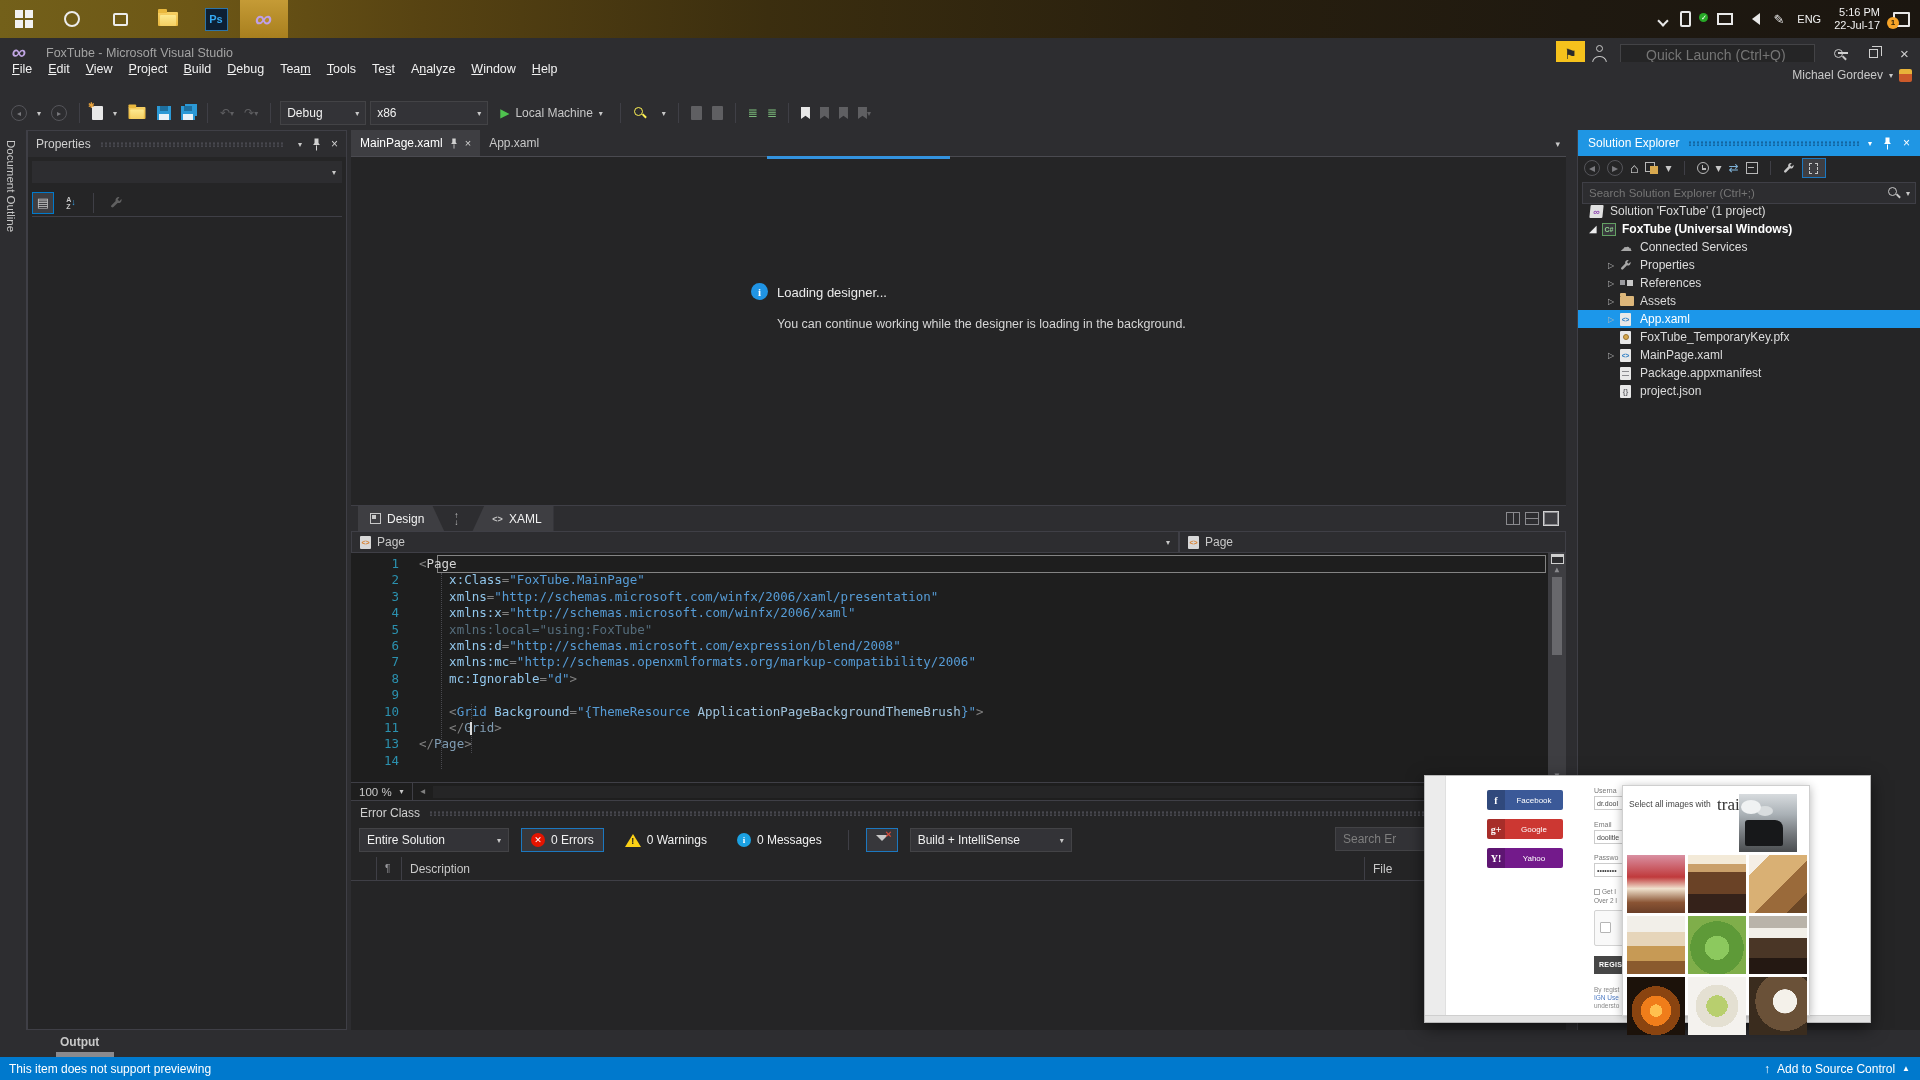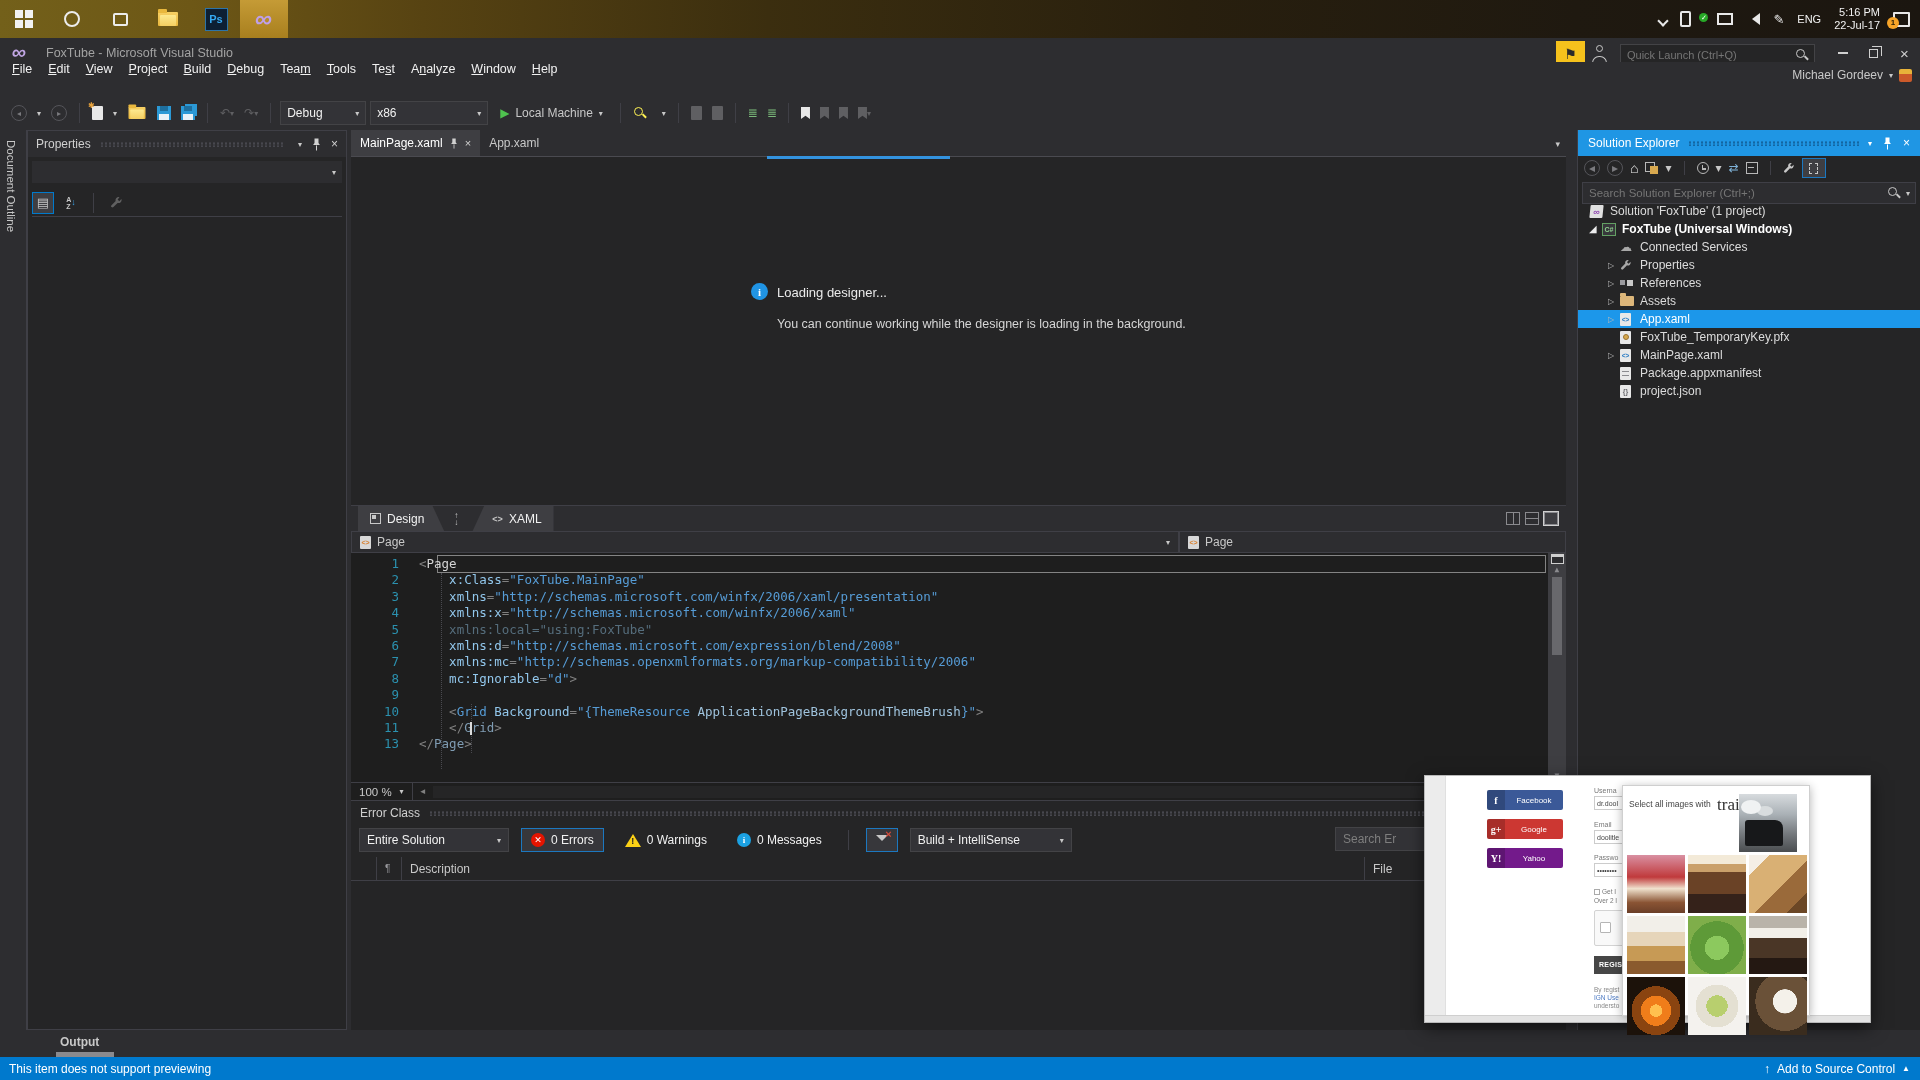--- a/index.html
+++ b/index.html
@@ -46,21 +46,21 @@
 
   
   #titlebar{left:0;top:38px;width:1920px;height:32px;background:#2d2d30;}
   .vslogo{color:#c1a6e3;font-size:20px;font-weight:bold;transform:skewX(-8deg);position:absolute;left:12px;top:3px;}
   .apptitle{position:absolute;left:46px;top:8px;color:#a3a3a3;font-size:12.5px;}
   .flagbtn{position:absolute;left:1556px;top:3px;width:29px;height:26px;background:#f6c21c;display:flex;align-items:center;justify-content:center;color:#2a2a2a;font-size:14px;}
   .personbtn{position:absolute;left:1591px;top:7px;width:22px;height:18px;}
   .personbtn i{position:absolute;left:5px;top:0;width:7px;height:7px;border:1.5px solid #c8c8c8;border-radius:50%;}
   .personbtn u{position:absolute;left:1px;bottom:0;width:15px;height:7px;border:1.5px solid #c8c8c8;border-bottom:none;border-radius:7px 7px 0 0;text-decoration:none;}
   .qlaunch{position:absolute;left:1620px;top:6px;width:195px;height:22px;background:#252526;border:1px solid #434346;display:flex;align-items:center;}
-  .qlaunch input{flex:1;background:transparent;border:none;outline:none;color:#7e7e7e;font-size:11px;padding:0 6px;font-family:"Liberation Sans",sans-serif;}
+  .qlaunch input{flex:1;background:transparent;border:none;outline:none;color:#7e7e7e;font-size:14px;padding:0 6px;font-family:"Liberation Sans",sans-serif;margin-left:19px;}
   .mag{position:relative;width:14px;height:14px;margin-right:5px;}
   .mag:before{content:"";position:absolute;left:1px;top:1px;width:7px;height:7px;border:1.5px solid #c8c8c8;border-radius:50%;}
   .mag:after{content:"";position:absolute;left:9px;top:9px;width:5px;height:1.5px;background:#c8c8c8;transform:rotate(45deg);}
   .winbtns{position:absolute;right:0;top:0;height:32px;display:flex;}
   .winbtn{width:31px;height:30px;display:flex;align-items:center;justify-content:center;color:#d0d0d0;}
   .minglyph{width:10px;height:1.5px;background:#d0d0d0;}
   .restglyph{position:relative;width:9px;height:9px;border:1.5px solid #d0d0d0;}
   .restglyph:before{content:"";position:absolute;left:2px;top:-4px;width:9px;height:9px;border:1.5px solid #d0d0d0;border-left:none;border-bottom:none;}
   .closeglyph{font-size:15px;line-height:15px;}
 
@@ -545,20 +545,21 @@
           <div class="code-line"><span class="ln">3</span><span class="tk-ws">    </span><span class="tk-attr">xmlns</span><span class="tk-pu">=</span><span class="tk-str">"http://schemas.microsoft.com/winfx/2006/xaml/presentation"</span></div>
           <div class="code-line"><span class="ln">4</span><span class="tk-ws">    </span><span class="tk-attr">xmlns:x</span><span class="tk-pu">=</span><span class="tk-str">"http://schemas.microsoft.com/winfx/2006/xaml"</span></div>
           <div class="code-line"><span class="ln">5</span><span class="tk-dim">    xmlns:local="using:FoxTube"</span></div>
           <div class="code-line"><span class="ln">6</span><span class="tk-ws">    </span><span class="tk-attr">xmlns:d</span><span class="tk-pu">=</span><span class="tk-str">"http://schemas.microsoft.com/expression/blend/2008"</span></div>
           <div class="code-line"><span class="ln">7</span><span class="tk-ws">    </span><span class="tk-attr">xmlns:mc</span><span class="tk-pu">=</span><span class="tk-str">"http://schemas.openxmlformats.org/markup-compatibility/2006"</span></div>
           <div class="code-line"><span class="ln">8</span><span class="tk-ws">    </span><span class="tk-attr">mc:Ignorable</span><span class="tk-pu">=</span><span class="tk-str">"d"</span><span class="tk-pu">&gt;</span></div>
           <div class="code-line"><span class="ln">9</span></div>
           <div class="code-line"><span class="ln">10</span><span class="tk-ws">    </span><span class="tk-pu">&lt;</span><span class="tk-tag">Grid</span><span class="tk-ws"> </span><span class="tk-attr">Background</span><span class="tk-pu">=</span><span class="tk-str">"{</span><span class="tk-res">ThemeResource </span><span class="tk-val">ApplicationPageBackgroundThemeBrush</span><span class="tk-str">}"</span><span class="tk-pu">&gt;</span></div>
           <div class="code-line"><span class="ln">11</span><span class="tk-ws">    </span><span class="tk-pu">&lt;/</span><span class="tk-tag2">Grid</span><span class="tk-pu">&gt;</span></div>
           <div class="code-line"><span class="ln">13</span><span class="tk-pu">&lt;/</span><span class="tk-tag2">Page</span><span class="tk-pu">&gt;</span></div>
+          <div class="code-line"><span class="ln">14</span></div>
         </div>
       <div class="caret"></div>
       <div class="gripbox"></div>
       <div id="vscroll">
         <span class="arr" style="top:12px">▲</span>
         <span class="thumb"></span>
         <span class="arr" style="bottom:2px">▼</span>
       </div>
     </div>
 

